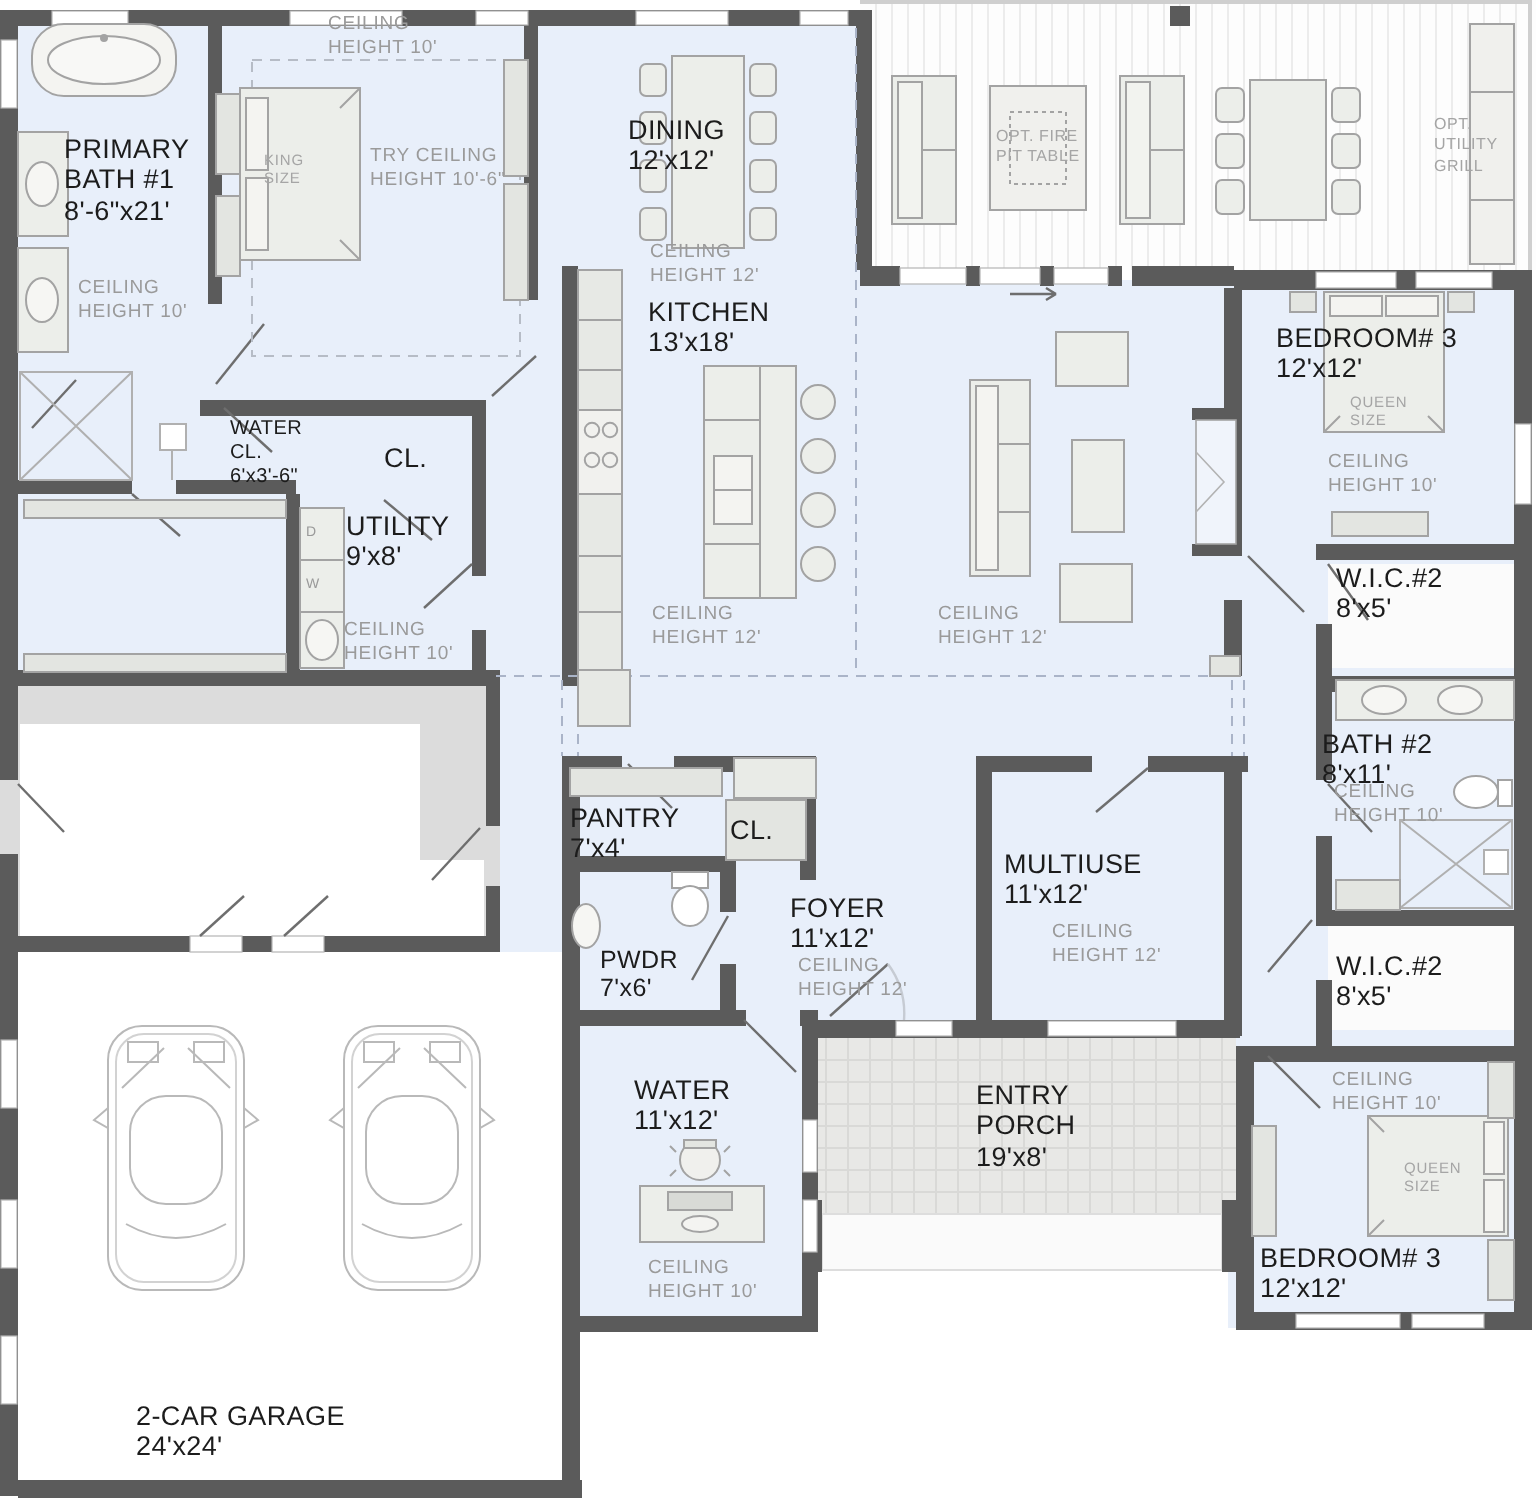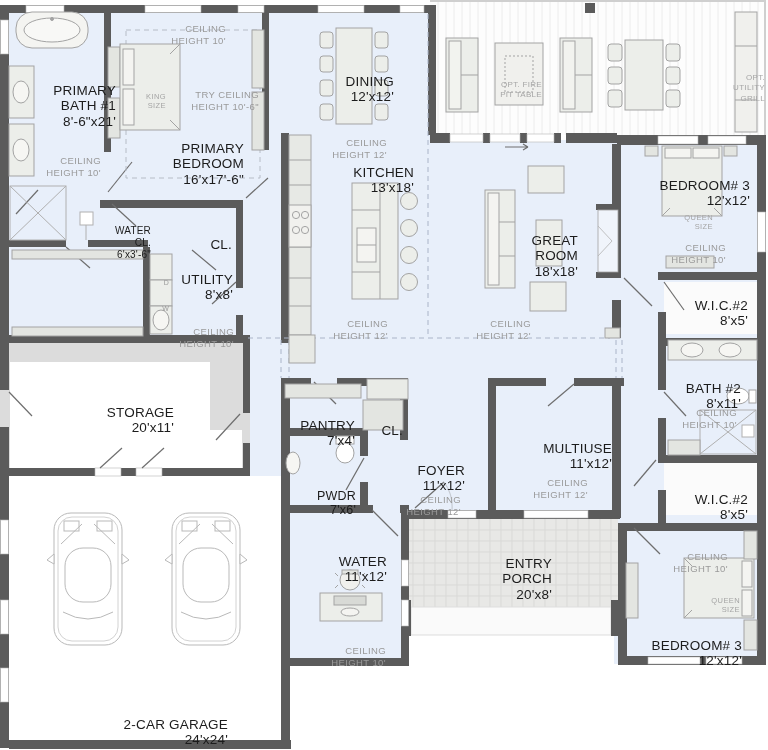--- a/index.html
+++ b/index.html
@@ -1,20 +1,20 @@
 <!DOCTYPE html>
 <html><head>
 <meta charset="utf-8">
 <style>
   html,body{margin:0;padding:0;background:#ffffff;}
   #plan{position:relative;width:768px;height:750px;background:#ffffff;overflow:hidden;
         font-family:"Liberation Sans",sans-serif;}
   #plan svg{position:absolute;left:0;top:0;}
-  .lbl{position:absolute;transform:translate(-50%,-50%);text-align:right;color:#1c1c1c;
-       font:400 13.5px/1.14 "Liberation Sans",sans-serif;letter-spacing:.2px;z-index:5;margin-top:16px;}
+  .lbl{position:absolute;transform:translate(-50%,-50%);text-align:left;color:#1c1c1c;
+       font:400 13.5px/1.14 "Liberation Sans",sans-serif;letter-spacing:.2px;z-index:5;}
   .lbl .nm,.lbl .dm{white-space:normal;}
   .ceil{font-size:9.5px;line-height:1.3;color:#9a9a9a;letter-spacing:.4px;}
   .tiny{font-size:7.5px;line-height:1.25;color:#a5a5a5;letter-spacing:.4px;}
   .opt{font-size:8px;line-height:1.3;color:#a5a5a5;letter-spacing:.3px;}
   .sm{font-size:10px;line-height:1.2;color:#1c1c1c;}
   .md{font-size:12.5px;}
   .dw{font-size:7px;color:#9a9a9a;}
 </style>
 </head>
 <body>
@@ -359,48 +359,40 @@
       <ellipse cx="350" cy="612" rx="9" ry="4" fill="#f4f4f1"></ellipse>
     </g>
     <g fill="none">
       <circle cx="350" cy="580" r="10" fill="#f0f0ed"></circle>
       <path d="M338,576 l-3,-3 M362,576 l3,-3 M338,585 l-3,3 M362,585 l3,3"></path>
       <rect x="342" y="570" width="16" height="4" fill="#e3e5e1"></rect>
     </g>
   </g>
 </svg>
 
-  <div class="lbl" style="left:79px;top:90px;width:74px">
+  <div class="lbl" style="left:69px;top:90px;width:74px">
     <div class="nm">PRIMARY BATH #1</div>
     <div class="dm">8'-6"x21'</div>
   </div>
   <div class="lbl ceil" style="left:70px;top:151px;width:62px">CEILING HEIGHT 10'</div>
   <div class="lbl ceil" style="left:195px;top:19px;width:62px">CEILING HEIGHT 10'</div>
   <div class="lbl ceil" style="left:222px;top:85px;width:74px">TRY CEILING HEIGHT 10'-6"</div>
   <div class="lbl tiny" style="left:149px;top:85px;width:34px">KING SIZE</div>
-  <div class="lbl" style="left:196px;top:148px;width:96px">
-    <div class="nm">PRIMARY BEDROOM</div>
-    <div class="dm">16'x17'-6"</div>
-  </div>
   <div class="lbl" style="left:354px;top:73px;width:80px">
     <div class="nm">DINING</div>
     <div class="dm">12'x12'</div>
   </div>
   <div class="lbl ceil" style="left:356px;top:133px;width:62px">CEILING HEIGHT 12'</div>
   <div class="lbl" style="left:369px;top:164px;width:90px">
     <div class="nm">KITCHEN</div>
     <div class="dm">13'x18'</div>
   </div>
   <div class="lbl ceil" style="left:357px;top:314px;width:62px">CEILING HEIGHT 12'</div>
   <div class="lbl opt" style="left:520px;top:74px;width:44px">OPT. FIRE PIT TABLE</div>
   <div class="lbl opt" style="left:741px;top:73px;width:48px">OPT. UTILITY GRILL</div>
-  <div class="lbl" style="left:547px;top:240px;width:62px">
-    <div class="nm">GREAT ROOM</div>
-    <div class="dm">18'x18'</div>
-  </div>
   <div class="lbl ceil" style="left:500px;top:314px;width:62px">CEILING HEIGHT 12'</div>
   <div class="lbl" style="left:694px;top:177px;width:112px">
     <div class="nm">BEDROOM# 3</div>
     <div class="dm">12'x12'</div>
   </div>
   <div class="lbl tiny" style="left:694px;top:206px;width:38px">QUEEN SIZE</div>
   <div class="lbl ceil" style="left:695px;top:238px;width:62px">CEILING HEIGHT 10'</div>
   <div class="lbl" style="left:708px;top:297px;width:80px">
     <div class="nm">W.I.C.#2</div>
     <div class="dm">8'x5'</div>
@@ -420,29 +412,25 @@
     <div class="nm">BEDROOM# 3</div>
     <div class="dm">12'x12'</div>
   </div>
   <div class="lbl sm" style="left:133px;top:227px;width:36px">
     <div class="nm sm">WATER CL.</div>
     <div class="dm sm">6'x3'-6"</div>
   </div>
   <div class="lbl" style="left:212px;top:229px;width:40px">CL.</div>
   <div class="lbl" style="left:203px;top:271px;width:60px">
     <div class="nm">UTILITY</div>
-    <div class="dm">8'x8'</div>
+    <div class="dm">9'x8'</div>
   </div>
   <div class="lbl dw" style="left:161px;top:267px;width:16px">D</div>
   <div class="lbl dw" style="left:161px;top:293px;width:16px">W</div>
   <div class="lbl ceil" style="left:203px;top:322px;width:62px">CEILING HEIGHT 10'</div>
-  <div class="lbl" style="left:119px;top:404px;width:110px">
-    <div class="nm">STORAGE</div>
-    <div class="dm">20'x11'</div>
-  </div>
   <div class="lbl" style="left:320px;top:417px;width:70px">
     <div class="nm">PANTRY</div>
     <div class="dm">7'x4'</div>
   </div>
   <div class="lbl" style="left:384px;top:415px;width:38px">CL.</div>
   <div class="lbl" style="left:430px;top:462px;width:70px">
     <div class="nm">FOYER</div>
     <div class="dm">11'x12'</div>
   </div>
   <div class="lbl ceil" style="left:430px;top:490px;width:62px">CEILING HEIGHT 12'</div>
@@ -455,21 +443,21 @@
     <div class="dm">11'x12'</div>
   </div>
   <div class="lbl ceil" style="left:355px;top:641px;width:62px">CEILING HEIGHT 10'</div>
   <div class="lbl" style="left:557px;top:440px;width:110px">
     <div class="nm">MULTIUSE</div>
     <div class="dm">11'x12'</div>
   </div>
   <div class="lbl ceil" style="left:557px;top:473px;width:62px">CEILING HEIGHT 12'</div>
   <div class="lbl" style="left:520px;top:563px;width:64px">
     <div class="nm">ENTRY PORCH</div>
-    <div class="dm">20'x8'</div>
+    <div class="dm">19'x8'</div>
   </div>
   <div class="lbl" style="left:148px;top:716px;width:160px">
     <div class="nm">2-CAR GARAGE</div>
     <div class="dm">24'x24'</div>
   </div>
 
   <svg width="768" height="750" viewBox="0 0 768 750" style="z-index:2">
     <use href="#car" x="52" y="508"></use>
     <use href="#car" x="170" y="508"></use>
   </svg>

